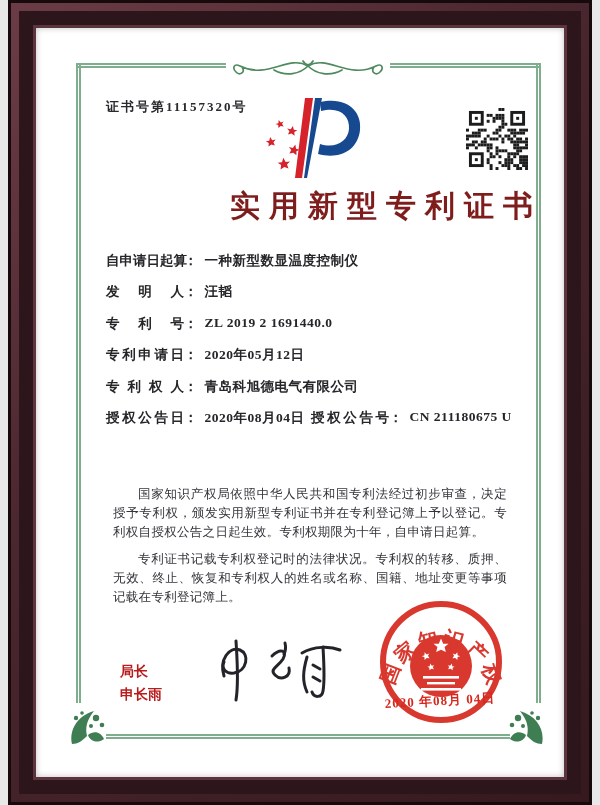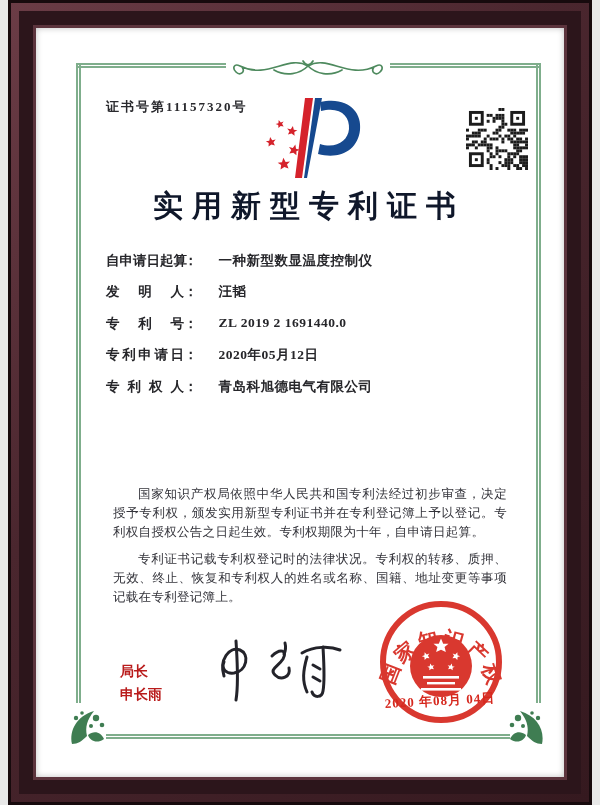--- a/index.html
+++ b/index.html
@@ -9,27 +9,27 @@
   .f1{position:absolute;inset:0;background:#170a0d;}
   .f2{position:absolute;inset:3px;background:linear-gradient(135deg,#6b3c46 0%,#4a262e 40%,#35191f 100%);}
   .f3{position:absolute;inset:11px;background:#2c151b;}
   .f4{position:absolute;inset:25px;background:#5c343d;}
   .f5{position:absolute;inset:28px;background:#ffffff;box-shadow:inset 0 0 6px rgba(0,0,0,.25);}
   
   .hline{position:absolute;height:5px;background:linear-gradient(to bottom,#7fae8c 0,#7fae8c 1.7px,transparent 1.7px,transparent 3.3px,#7fae8c 3.3px,#7fae8c 5px);}
   .vline{position:absolute;width:5px;background:linear-gradient(to right,#7fae8c 0,#7fae8c 1.7px,transparent 1.7px,transparent 3.3px,#7fae8c 3.3px,#7fae8c 5px);}
   
   .certno{position:absolute;left:98px;top:98px;font-size:13px;letter-spacing:2px;color:#2a2a2e;font-weight:600;}
-  .title{position:absolute;left:68px;top:186px;width:466px;text-align:center;font-size:30px;font-weight:700;
-         letter-spacing:9px;color:#0f172a;}
+  .title{position:absolute;left:68px;top:186px;width:466px;text-align:right;font-size:30px;font-weight:700;
+         letter-spacing:9px;color:#7f1d1d;}
   .fields{position:absolute;left:98px;top:252px;width:412px;font-size:13.5px;color:#26262a;font-weight:700;}
   .frow{height:31.4px;white-space:nowrap;}
   .flabel{display:inline-block;width:78px;text-align:justify;text-align-last:justify;vertical-align:top;}
   .fcolon{display:inline-block;vertical-align:top;}
-  .fvalue{display:inline-block;margin-left:21px;letter-spacing:.5px;vertical-align:top;}
+  .fvalue{display:inline-block;margin-left:7px;letter-spacing:.5px;vertical-align:top;}
   .pair1{display:inline-block;width:205px;}
   .paras{position:absolute;left:96px;top:476px;width:412px;font-size:12.5px;line-height:18.8px;
          color:#33333a;text-align:justify;letter-spacing:.3px;font-weight:500;}
   .paras p{margin:9px;text-indent:2em;}
   .director{position:absolute;left:112px;top:660px;font-size:14px;color:#b91c1c;font-weight:600;line-height:23px;
             font-family:"Liberation Sans","DejaVu Sans",sans-serif;}
   .sig{position:absolute;left:198px;top:634px;}
   
   .seal{position:absolute;left:360px;top:594px;width:146px;height:146px;}
   .sealdate{position:absolute;left:352px;top:692px;width:160px;text-align:center;color:#d6281e;
@@ -285,20 +285,23 @@
     </div>
     <div class="frow">
       <span class="flabel">专利号</span><span class="fcolon">：</span><span class="fvalue">ZL 2019 2 1691440.0</span>
     </div>
     <div class="frow">
       <span class="flabel">专利申请日</span><span class="fcolon">：</span><span class="fvalue">2020年05月12日</span>
     </div>
     <div class="frow">
       <span class="flabel">专利权人</span><span class="fcolon">：</span><span class="fvalue">青岛科旭德电气有限公司</span>
     </div>
+    <div class="frow">
+      <span class="pair1"><span class="flabel">授权公告日</span><span class="fcolon">：</span><span class="fvalue">2020年08月04日</span></span><span><span class="flabel">授权公告号</span><span class="fcolon">：</span><span class="fvalue">CN 211180675 U</span></span>
+    </div>
   </div>
 
   <div class="paras">
     <p>国家知识产权局依照中华人民共和国专利法经过初步审查，决定授予专利权，颁发实用新型专利证书并在专利登记簿上予以登记。专利权自授权公告之日起生效。专利权期限为十年，自申请日起算。</p>
     <p>专利证书记载专利权登记时的法律状况。专利权的转移、质押、无效、终止、恢复和专利权人的姓名或名称、国籍、地址变更等事项记载在专利登记簿上。</p>
   </div>
 
   <div class="director">
     <div>局长</div>
     <div>申长雨</div>

